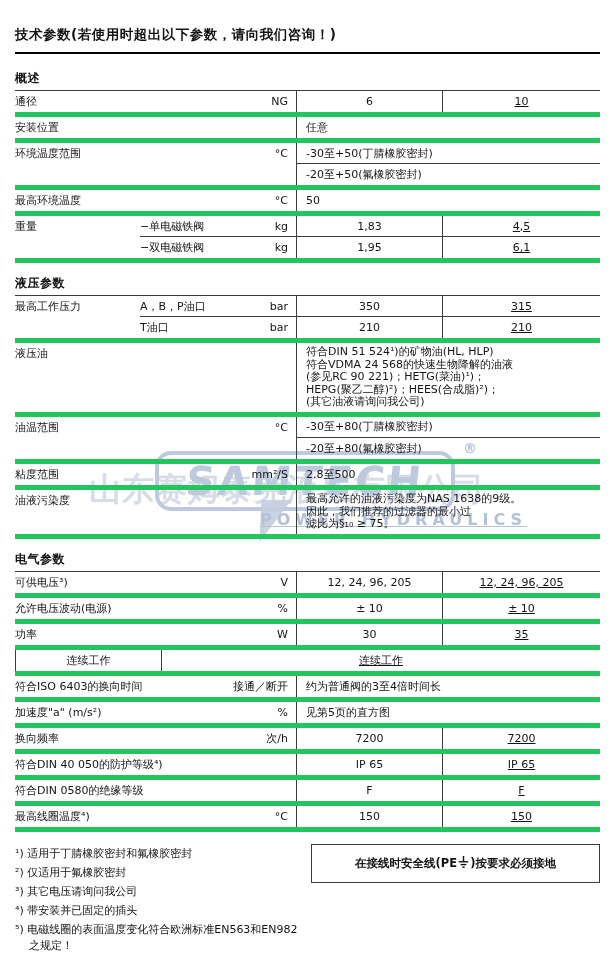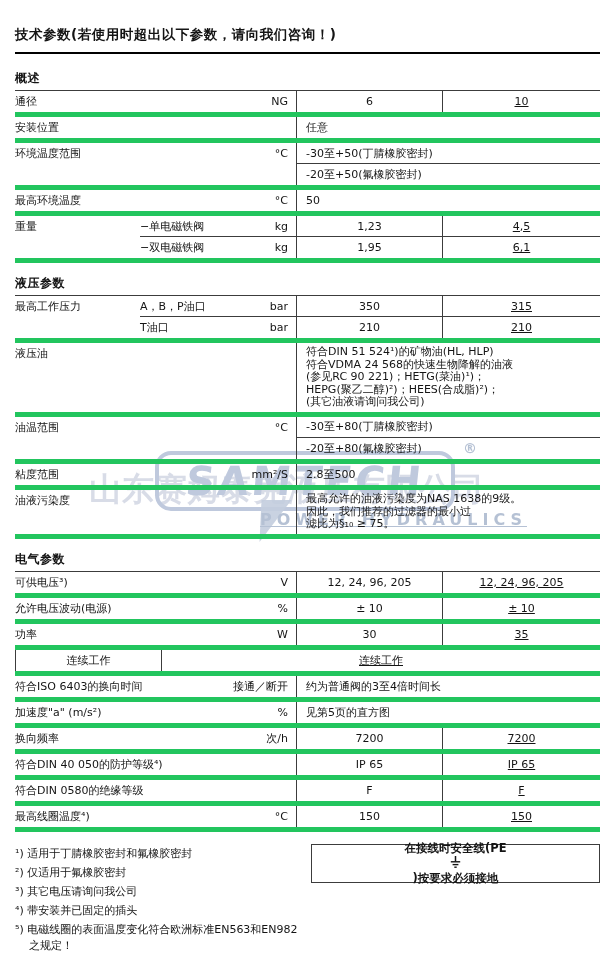--- a/index.html
+++ b/index.html
@@ -26,21 +26,21 @@
   .cu{justify-content:flex-end;padding-right:8px;white-space:nowrap;min-width:56px;margin-left:auto;}
   .cv1{width:145px;flex-shrink:0;border-left:1px solid #3c3c3c;justify-content:center;text-align:center;}
   .cv2{flex:1;border-left:1px solid #3c3c3c;justify-content:center;text-align:center;text-decoration:underline;}
   .csp{flex:1;border-left:1px solid #3c3c3c;padding-left:9px;align-items:center;}
   .ml{white-space:pre-line;line-height:12.6px;padding-top:3px;padding-bottom:3px;align-items:flex-start;}
 
   .foot{display:flex;margin-top:14px;align-items:flex-start;}
   .fns{flex:1;padding-right:8px;}
   .fn{line-height:16px;margin-bottom:3px;padding-left:14px;text-indent:-14px;white-space:pre-line;}
   .pe-box{width:287px;flex-shrink:0;border:1px solid #3c3c3c;height:37px;display:flex;
-          align-items:center;justify-content:center;font-weight:bold;font-size:11.5px;margin-top:-2px;flex-direction:column;}
+          align-items:center;justify-content:center;font-weight:bold;font-size:11.5px;margin-top:-2px;}
   .gnd{display:inline-block;margin:0 1px;vertical-align:-1px;}
 
   
   .wm{position:absolute;left:85px;top:438px;width:430px;height:110px;z-index:1;}
   .wm-company{position:absolute;left:4px;top:30px;font-size:32px;letter-spacing:1px;white-space:nowrap;
               color:rgba(125,140,175,0.30);font-weight:bold;}
   .wm-box{position:absolute;left:70px;top:13px;width:292px;height:52px;border:4px solid #bfc9dd;
           border-radius:16px;display:flex;align-items:center;justify-content:center;background:rgba(255,255,255,0.0);}
   .wm-word{font-size:40px;font-weight:800;color:#bfc9dd;letter-spacing:3px;transform:skewX(-6deg);line-height:1;}
   .wm-reg{position:absolute;left:378px;top:2px;font-size:14px;color:#b5c1d4;font-weight:bold;}
@@ -100,21 +100,21 @@
             <div class="cell cu">°C</div>
           </div>
         <div class="cell csp">50</div>
       </div>
       <div class="trow">
         <div class="left">
             <div class="cell cl">重量</div>
             <div class="cell cs bb">−单电磁铁阀</div>
             <div class="cell cu bb">kg</div>
           </div>
-        <div class="cell cv1 bb">1,23</div>
+        <div class="cell cv1 bb">1,83</div>
         <div class="cell cv2 bb">4,5</div>
       </div>
       <div class="trow rb">
         <div class="left">
             <div class="cell cl"></div>
             <div class="cell cs">−双电磁铁阀</div>
             <div class="cell cu">kg</div>
           </div>
         <div class="cell cv1">1,95</div>
         <div class="cell cv2">6,1</div>

